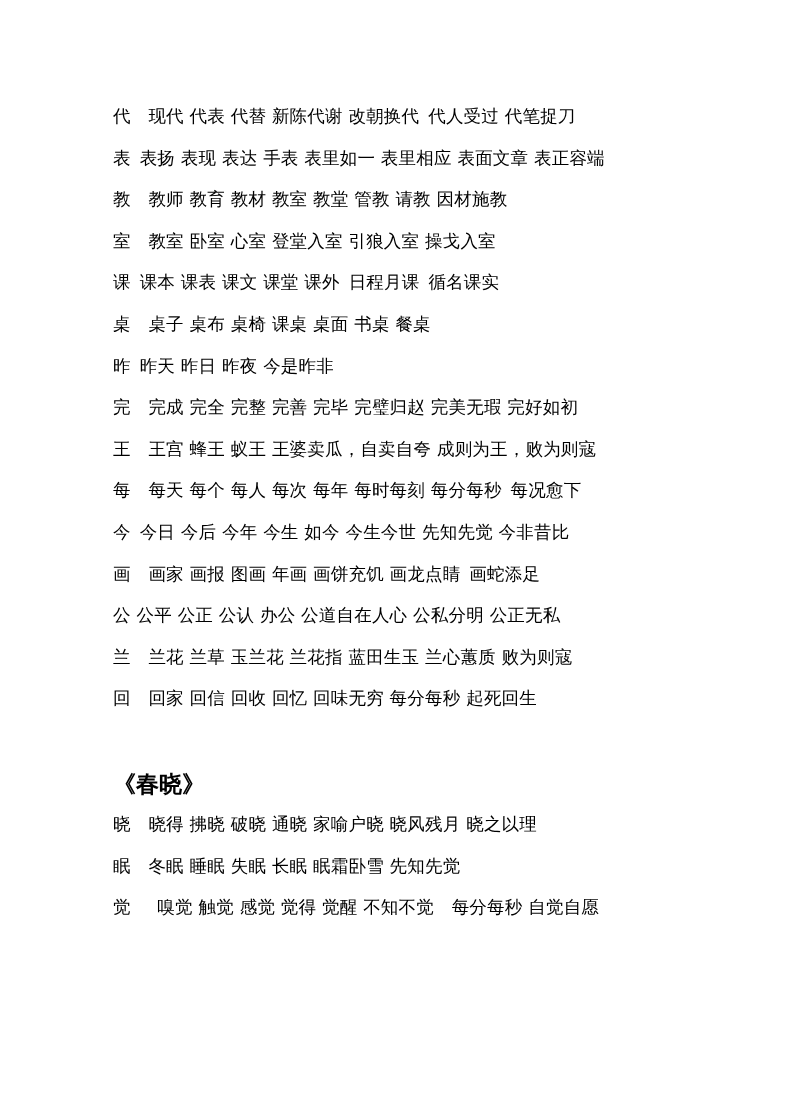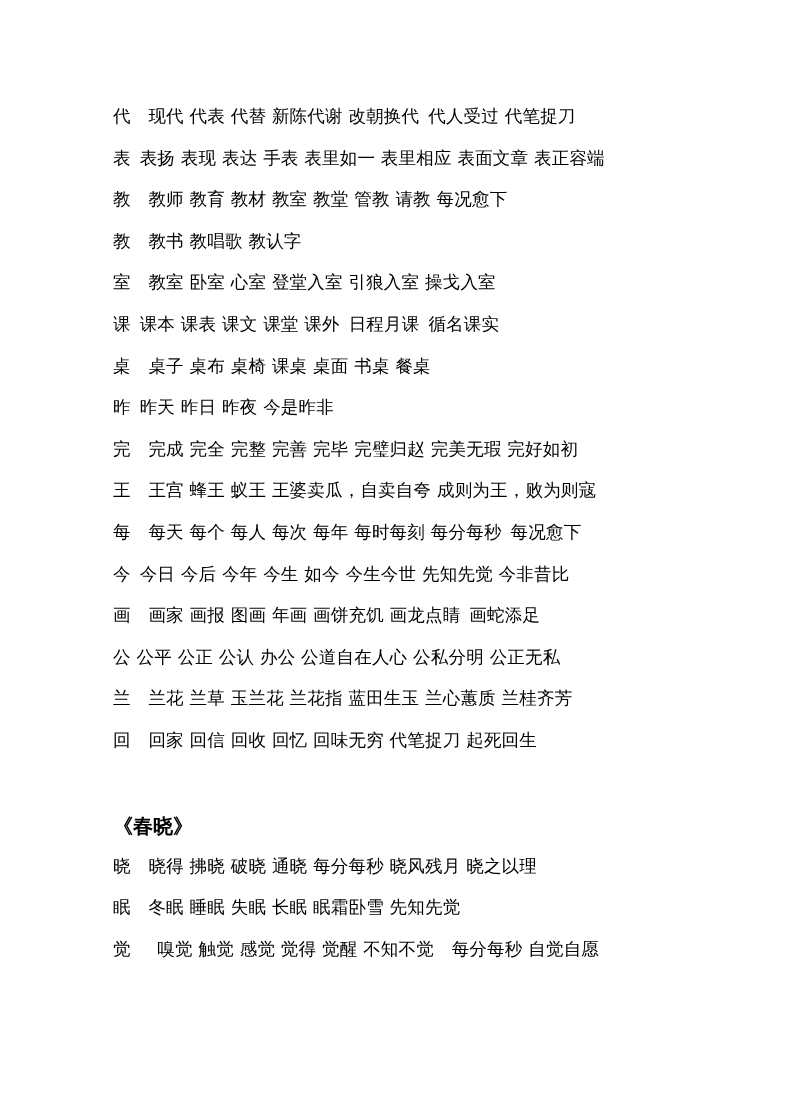--- a/index.html
+++ b/index.html
@@ -36,60 +36,59 @@
   .vocab-line {
     font-size: 17.5px;
     line-height: 41.6px;
     white-space: pre;
     letter-spacing: 0.2px;
     color: #000000;
     font-family: "DejaVu Serif", "Liberation Serif", serif;
   }
 
   .section-heading {
-    font-size: 20px;
+    font-size: 23px;
     line-height: 40px;
     font-weight: bold;
     white-space: pre;
     color: #000000;
     font-family: "DejaVu Sans", "Liberation Sans", sans-serif;
   }
 
   .section-gap {
     height: 44px;
   }
 </style>
 </head>
 <body>
 
 <div class="page">
   <div class="doc-body">
 
     <div>
       <div class="vocab-line">代 现代 代表 代替 新陈代谢 改朝换代 代人受过 代笔捉刀</div>
       <div class="vocab-line">表 表扬 表现 表达 手表 表里如一 表里相应 表面文章 表正容端</div>
-      <div class="vocab-line">教 教师 教育 教材 教室 教堂 管教 请教 每况愈下</div>
-      <div class="vocab-line">教 教书 教唱歌 教认字</div>
+      <div class="vocab-line">教 教师 教育 教材 教室 教堂 管教 请教 因材施教</div>
       <div class="vocab-line">室 教室 卧室 心室 登堂入室 引狼入室 操戈入室</div>
       <div class="vocab-line">课 课本 课表 课文 课堂 课外 日程月课 循名课实</div>
       <div class="vocab-line">桌 桌子 桌布 桌椅 课桌 桌面 书桌 餐桌</div>
       <div class="vocab-line">昨 昨天 昨日 昨夜 今是昨非</div>
       <div class="vocab-line">完 完成 完全 完整 完善 完毕 完璧归赵 完美无瑕 完好如初</div>
       <div class="vocab-line">王 王宫 蜂王 蚁王 王婆卖瓜，自卖自夸 成则为王，败为则寇</div>
       <div class="vocab-line">每 每天 每个 每人 每次 每年 每时每刻 每分每秒 每况愈下</div>
       <div class="vocab-line">今 今日 今后 今年 今生 如今 今生今世 先知先觉 今非昔比</div>
       <div class="vocab-line">画 画家 画报 图画 年画 画饼充饥 画龙点睛 画蛇添足</div>
       <div class="vocab-line">公 公平 公正 公认 办公 公道自在人心 公私分明 公正无私</div>
-      <div class="vocab-line">兰 兰花 兰草 玉兰花 兰花指 蓝田生玉 兰心蕙质 兰桂齐芳</div>
-      <div class="vocab-line">回 回家 回信 回收 回忆 回味无穷 代笔捉刀 起死回生</div>
+      <div class="vocab-line">兰 兰花 兰草 玉兰花 兰花指 蓝田生玉 兰心蕙质 败为则寇</div>
+      <div class="vocab-line">回 回家 回信 回收 回忆 回味无穷 每分每秒 起死回生</div>
     </div>
 
     <div class="section-gap"></div>
 
     <div>
       <div class="section-heading">《春晓》</div>
-      <div class="vocab-line">晓 晓得 拂晓 破晓 通晓 每分每秒 晓风残月 晓之以理</div>
+      <div class="vocab-line">晓 晓得 拂晓 破晓 通晓 家喻户晓 晓风残月 晓之以理</div>
       <div class="vocab-line">眠 冬眠 睡眠 失眠 长眠 眠霜卧雪 先知先觉</div>
       <div class="vocab-line">觉  嗅觉 触觉 感觉 觉得 觉醒 不知不觉 每分每秒 自觉自愿</div>
     </div>
 
   </div>
 </div>
 
 </body></html>

